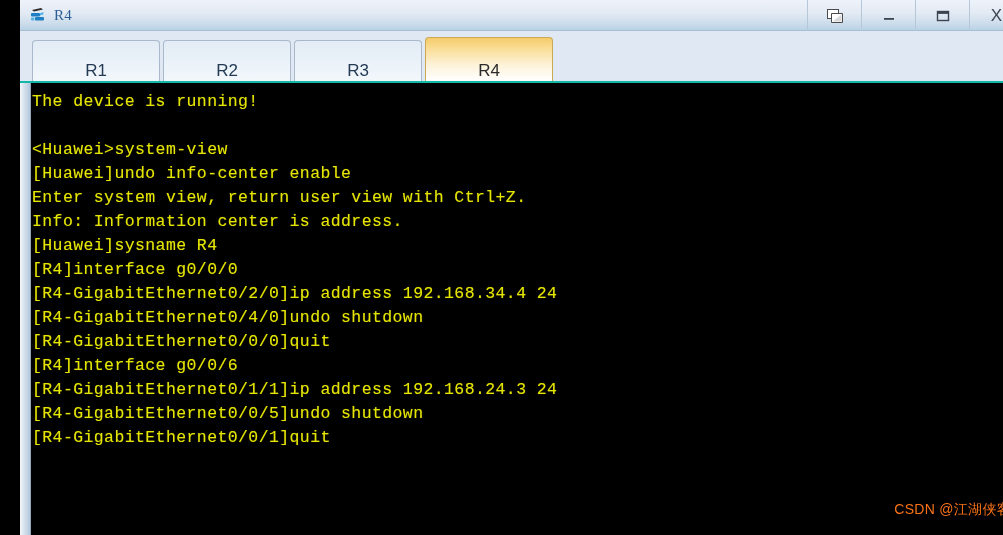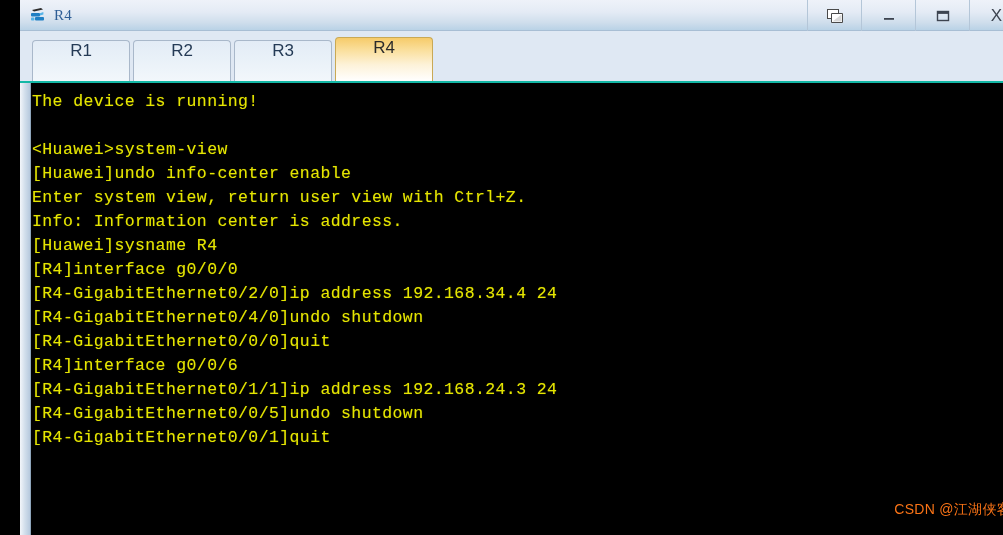--- a/index.html
+++ b/index.html
@@ -96,29 +96,29 @@
   }
   .tabs {
     position: relative;
     display: flex;
     align-items: flex-end;
     height: 100%;
     padding-left: 6px;
     z-index: 2;
   }
   .tab {
-    width: 98px;
+    width: 128px;
     height: 41px;
     margin-right: 3px;
     border: 1px solid #a9b8ca;
     border-bottom: none;
     border-radius: 4px 4px 0 0;
     background: linear-gradient(to bottom, #e3ecf6 0%, #e9f1f8 45%, #f2f7fb 100%);
     display: flex;
-    align-items: flex-start;
+    align-items: flex-end;
     justify-content: center;
     font-size: 17px;
     color: #243a55;
     font-family: "Liberation Sans", sans-serif;
     cursor: default;
   }
   .tab.active {
     background: linear-gradient(to bottom, #f6cb6a 0%, #fadf9c 28%, #fdf2d8 62%, #ffffff 100%);
     border-color: #c9a955;
     color: #2b2b2b;

